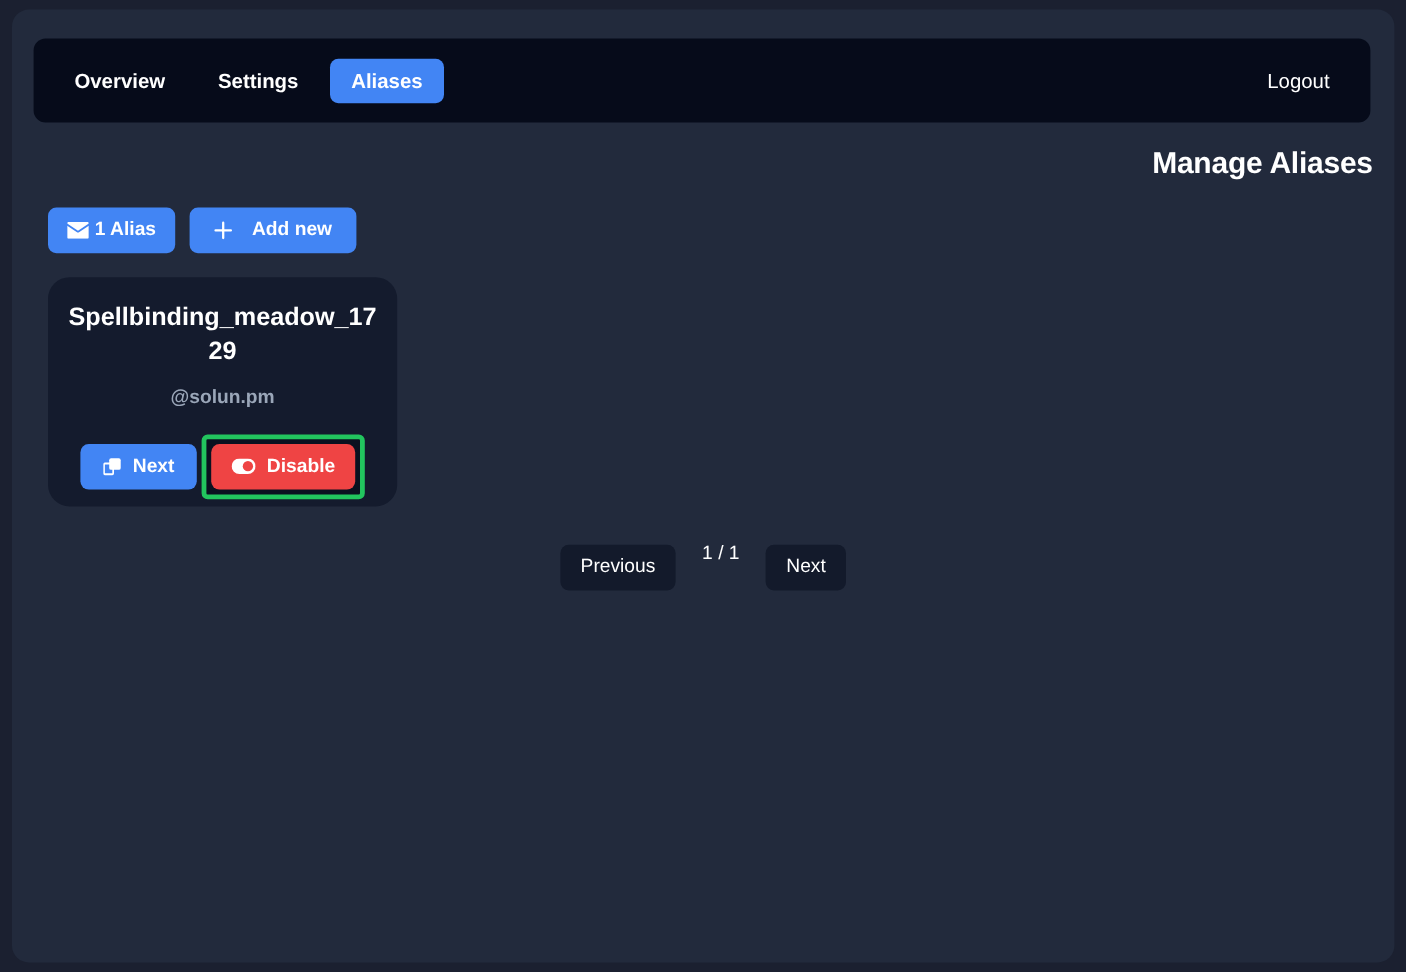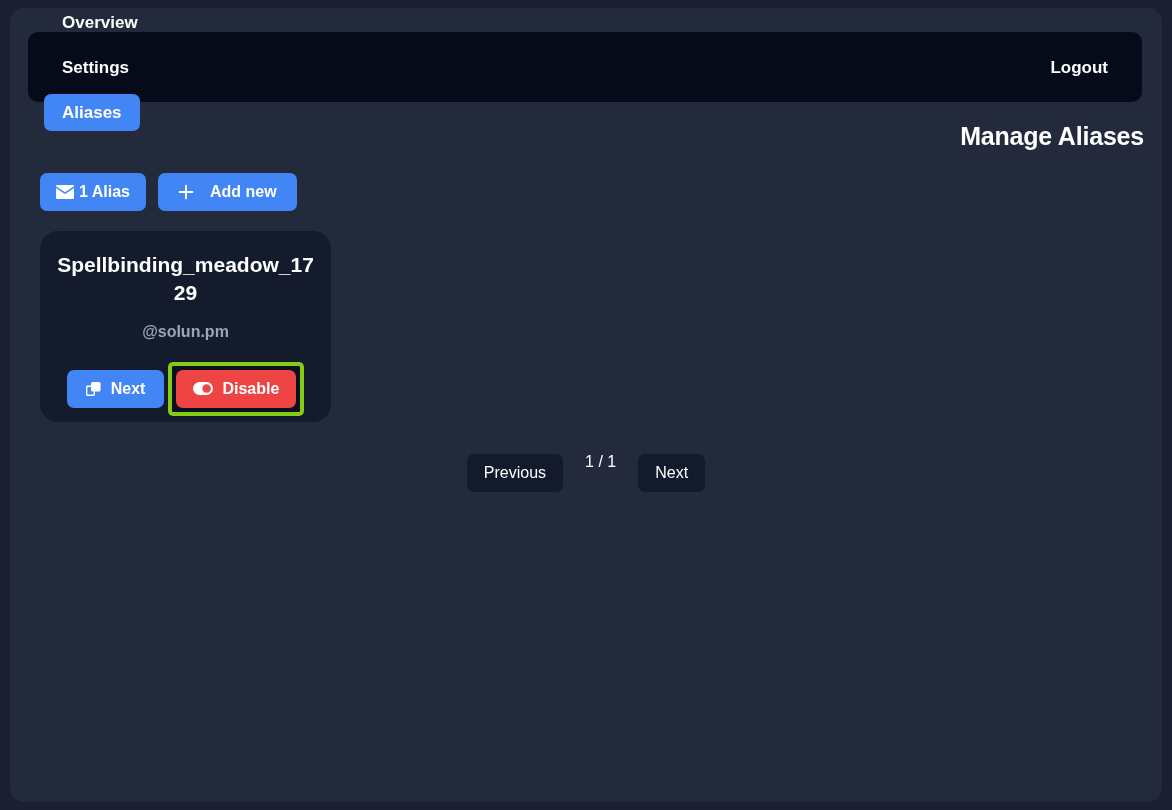--- a/index.html
+++ b/index.html
@@ -39,23 +39,22 @@
     height: 70px;
     background: #060b1a;
     border-radius: 10px;
     display: flex;
     align-items: center;
     padding: 0 18px 0 16px;
   }
 
   .nav-left {
     display: flex;
-    align-items: flex-start;
+    align-items: flex-end;
     gap: 8px;
-    flex-direction: column;
   }
 
   .nav-item {
     color: #ffffff;
     font-size: 17px;
     font-weight: bold;
     padding: 10px 18px;
     border-radius: 7px;
     line-height: 1;
     white-space: nowrap;
@@ -67,21 +66,21 @@
 
   .nav-item.active {
     background: #4285f4;
   }
 
   .nav-spacer { flex: 1 1 auto; }
 
   .nav-logout {
     color: #ffffff;
     font-size: 17px;
-    font-weight: bold;
+    font-weight: normal;
     line-height: 1;
     padding: 10px 16px;
     cursor: pointer;
     white-space: nowrap;
   }
 
   
   .content {
     position: absolute;
     left: 18px;
@@ -185,21 +184,21 @@
   }
 
   .btn-copy {
     height: 38px;
     padding: 0 19px;
     gap: 9px;
   }
 
   
   .highlight-wrap {
-    border: 4px solid #84cc16;
+    border: 4px solid #22c55e;
     border-radius: 5px;
     padding: 4px;
     background: #0b1120;
     margin-left: 4px;
   }
 
   .btn-disable {
     height: 38px;
     padding: 0 17px;
     gap: 9px;

